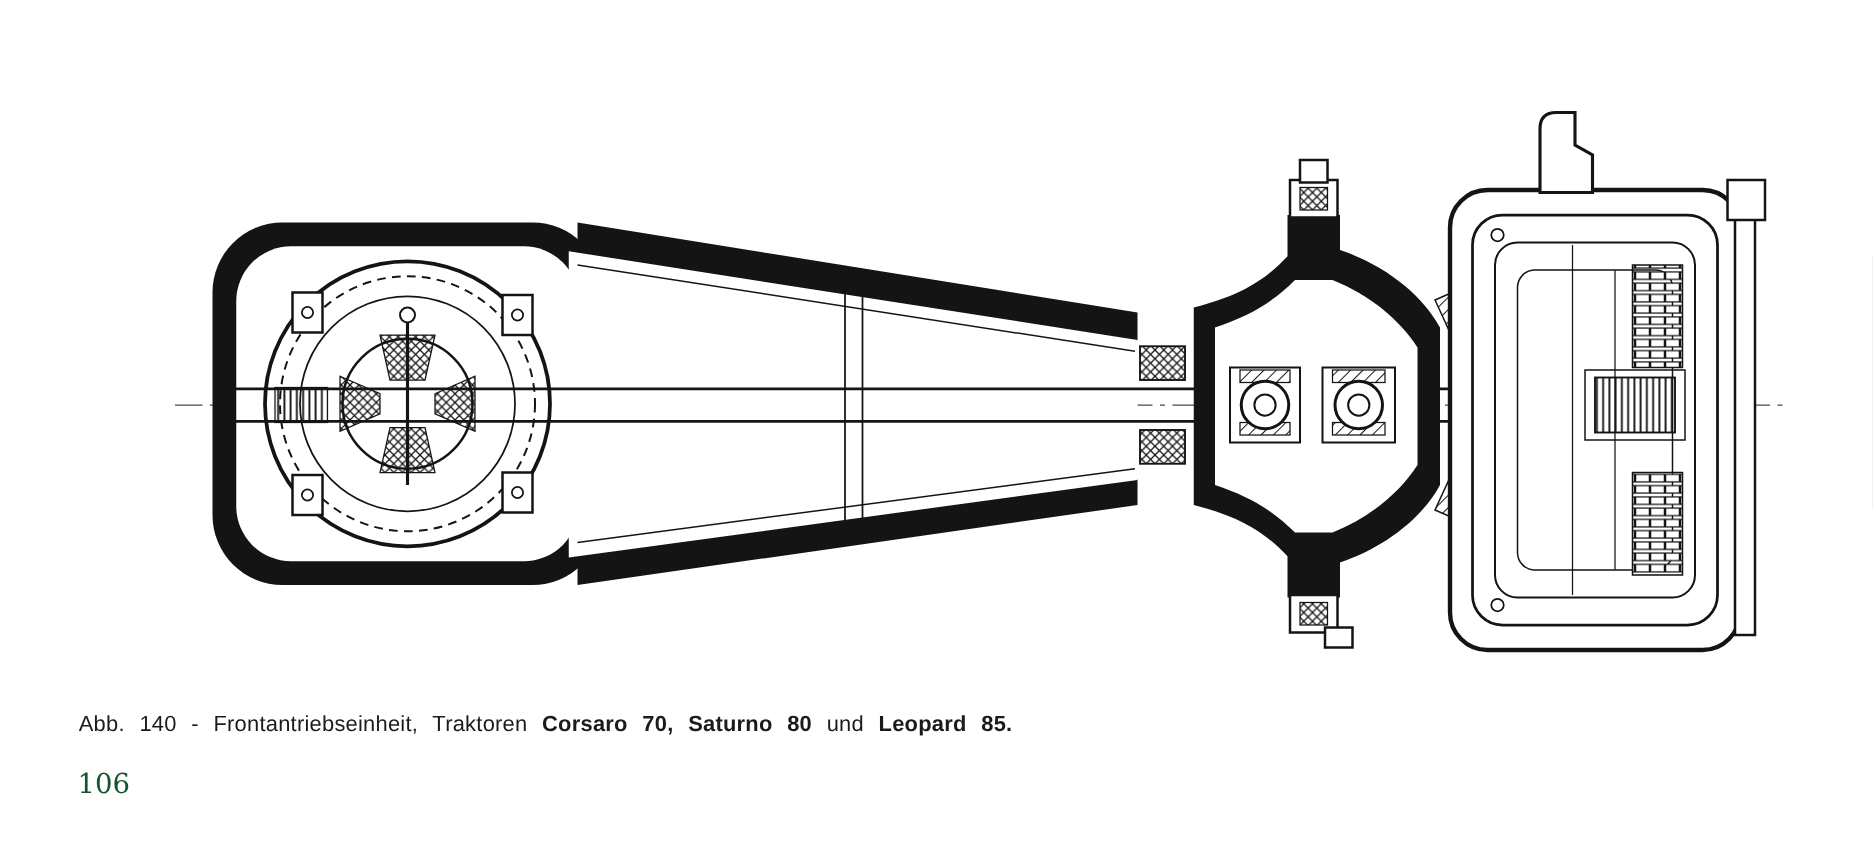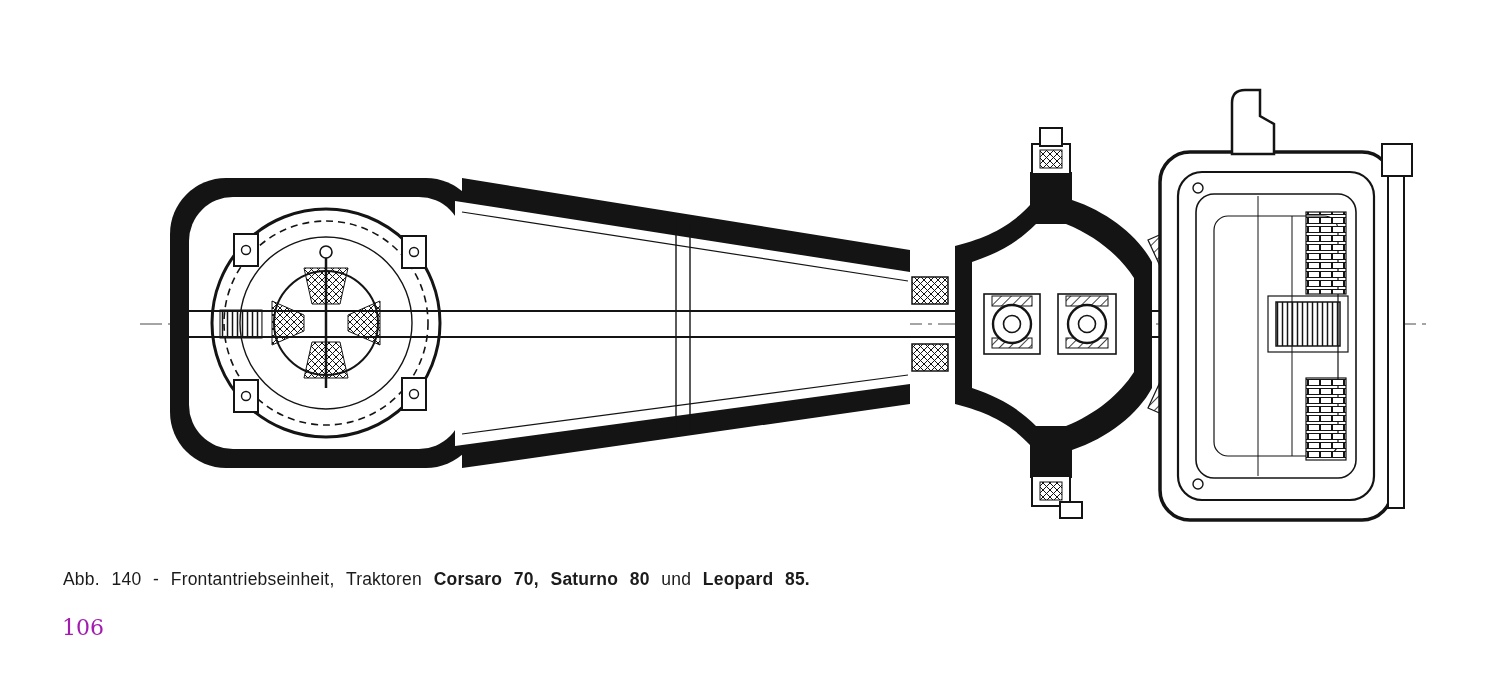--- a/index.html
+++ b/index.html
@@ -21,21 +21,21 @@
     letter-spacing:0.2px;
     word-spacing:0.38em;
     color:#1b1b1b;
     white-space:nowrap;
   }
   .caption b { font-weight:700; }
   .page-number {
     position:absolute; left:62px; top:615px;
     font-family:"DejaVu Serif", serif;
     font-size:22px;
-    color:#a21caf;
+    color:#14532d;
   }
 </style>
 </head>
 <body>
 
 <div class="page">
 
   <div class="drawing">
     <svg viewBox="0 0 1498 680" width="1498" height="680">
       <defs>

